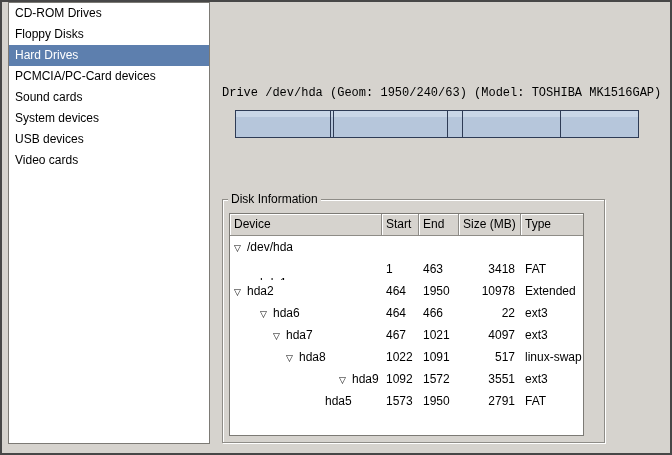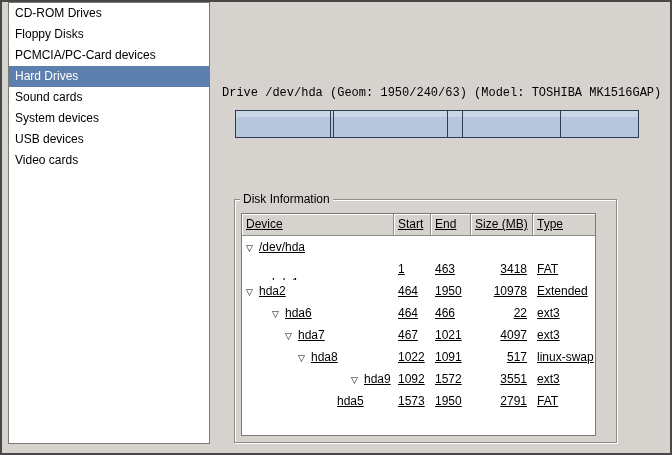--- a/index.html
+++ b/index.html
@@ -56,41 +56,40 @@
     background: linear-gradient(to bottom,
       var(--bar-highlight, #c9d6e6) 0%,
       var(--bar-highlight, #c9d6e6) 22%,
       var(--bar-fill, #b6c6db) 22%,
       var(--bar-fill, #b6c6db) 100%);
     min-width: 0;
   }
   .seg + .seg { border-left: 1px solid var(--bar-border, #2e3b55); }
   .groupbox {
     position: absolute;
-    left: 232px; top: 197px;
+    left: 220px; top: 197px;
     width: 383px; height: 244px;
     box-sizing: border-box;
     border: 1px solid var(--border-dark, #8e8c87);
     box-shadow: 1px 1px 0 #ffffff, inset 1px 1px 0 #ffffff;
   }
   .group-label {
     position: absolute;
     top: -8px; left: 5px;
     background: var(--window-bg, #d6d3ce);
     padding: 0 3px;
     line-height: 15px;
     white-space: nowrap;
   }
   .disk-table {
     position: absolute;
     left: 6px; top: 13px; right: 20px; bottom: 6px;
     background: #ffffff;
     border: 1px solid #7c7a75;
     overflow: hidden;
-    text-decoration: underline;
   }
   .trow {
     display: grid;
     grid-template-columns: 152px 37px 40px 62px 1fr;
     height: 22px;
     line-height: 22px;
   }
   .thead { height: 22px; }
   .hcell {
     box-sizing: border-box;
@@ -121,22 +120,22 @@
   }
 </style>
 </head>
 <body>
 
 <div class="window">
 
   <div class="sidebar">
       <div class="list-item">CD-ROM Drives</div>
       <div class="list-item">Floppy Disks</div>
+      <div class="list-item selected">Hard Drives</div>
       <div class="list-item">PCMCIA/PC-Card devices</div>
-      <div class="list-item selected">Hard Drives</div>
       <div class="list-item">Sound cards</div>
       <div class="list-item">System devices</div>
       <div class="list-item">USB devices</div>
       <div class="list-item">Video cards</div>
     </div>
 
   <div class="drive-title">Drive /dev/hda (Geom: 1950/240/63) (Model: TOSHIBA MK1516GAP)</div>
 
   <div class="partition-bar">
       <div class="seg" style="flex: 463 0 0px;"></div>

